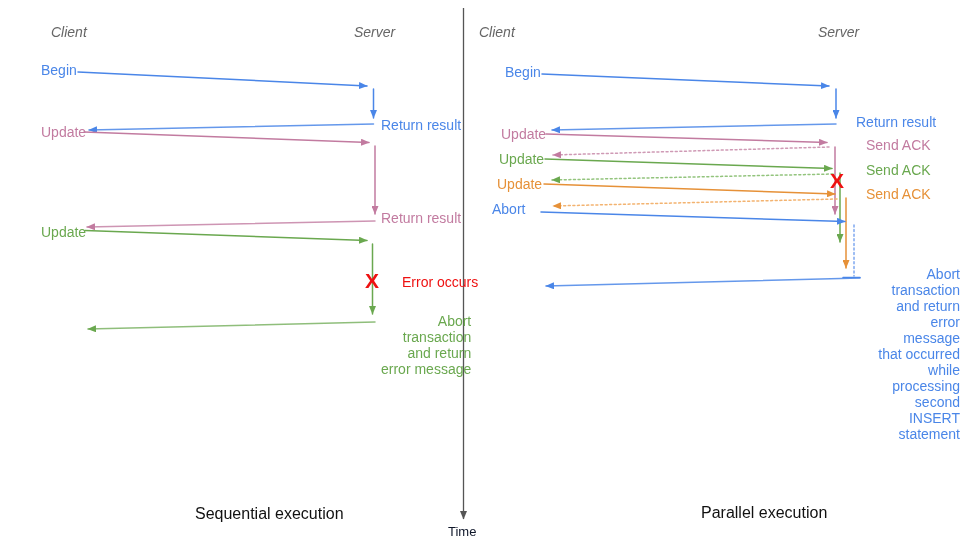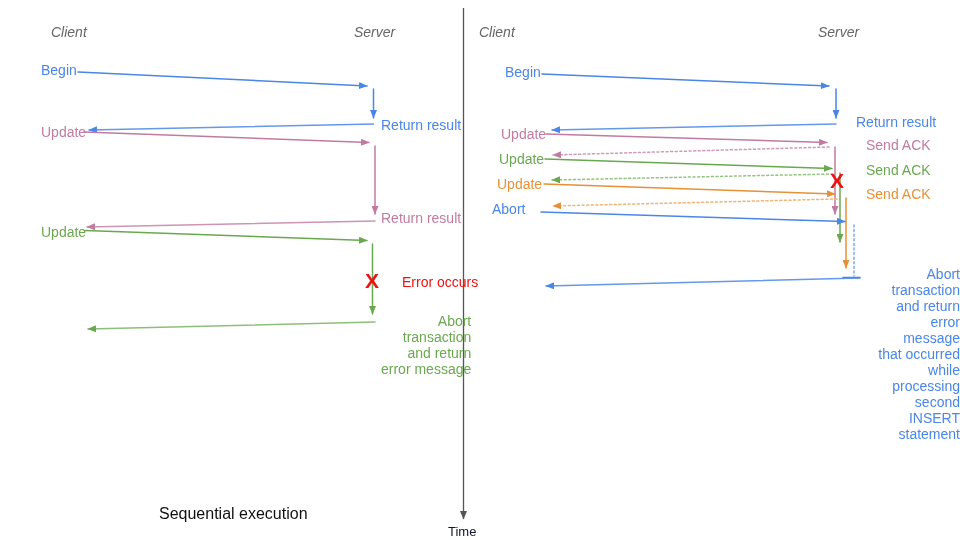--- a/index.html
+++ b/index.html
@@ -5,21 +5,21 @@
   html,body{margin:0;padding:0;}
   body{
     width:960px;height:540px;background:#ffffff;overflow:hidden;
     font-family:"Liberation Sans","DejaVu Sans",sans-serif;
     -webkit-font-smoothing:antialiased;
   }
   #stage{position:relative;width:960px;height:540px;}
   #wires{position:absolute;left:0;top:0;width:960px;height:540px;}
   .lbl{position:absolute;font-size:14px;line-height:1.15;white-space:nowrap;}
   .hdr{position:absolute;font-size:14px;font-style:italic;color:#666666;white-space:nowrap;}
-  .cap{position:absolute;font-size:16px;color:#111111;white-space:nowrap;}
+  .cap{position:absolute;font-size:16px;color:#111111;white-space:nowrap;margin-left:36px;}
   .blue{color:#4a86e8;}
   .pink{color:#c27ba0;}
   .green{color:#6aa84f;}
   .orange{color:#e69138;}
   .red{color:#ee1111;}
   .xmark{position:absolute;font-size:21px;font-weight:bold;color:#ee1111;line-height:1;}
   .note{white-space:pre-line;line-height:16px;text-align:right;}
   .time{position:absolute;font-size:13px;color:#0f172a;white-space:nowrap;}
 </style>
 </head>
@@ -128,16 +128,17 @@
 transaction
 and return
 error message
 that occurred
 while
 processing
 second
 INSERT
 statement</div>
 
+  <div class="cap" style="left:665px;top:504px">Parallel execution</div>
 
   <div class="time" style="left:448px;top:524px">Time</div>
 
 </div>
 
 </body></html>

